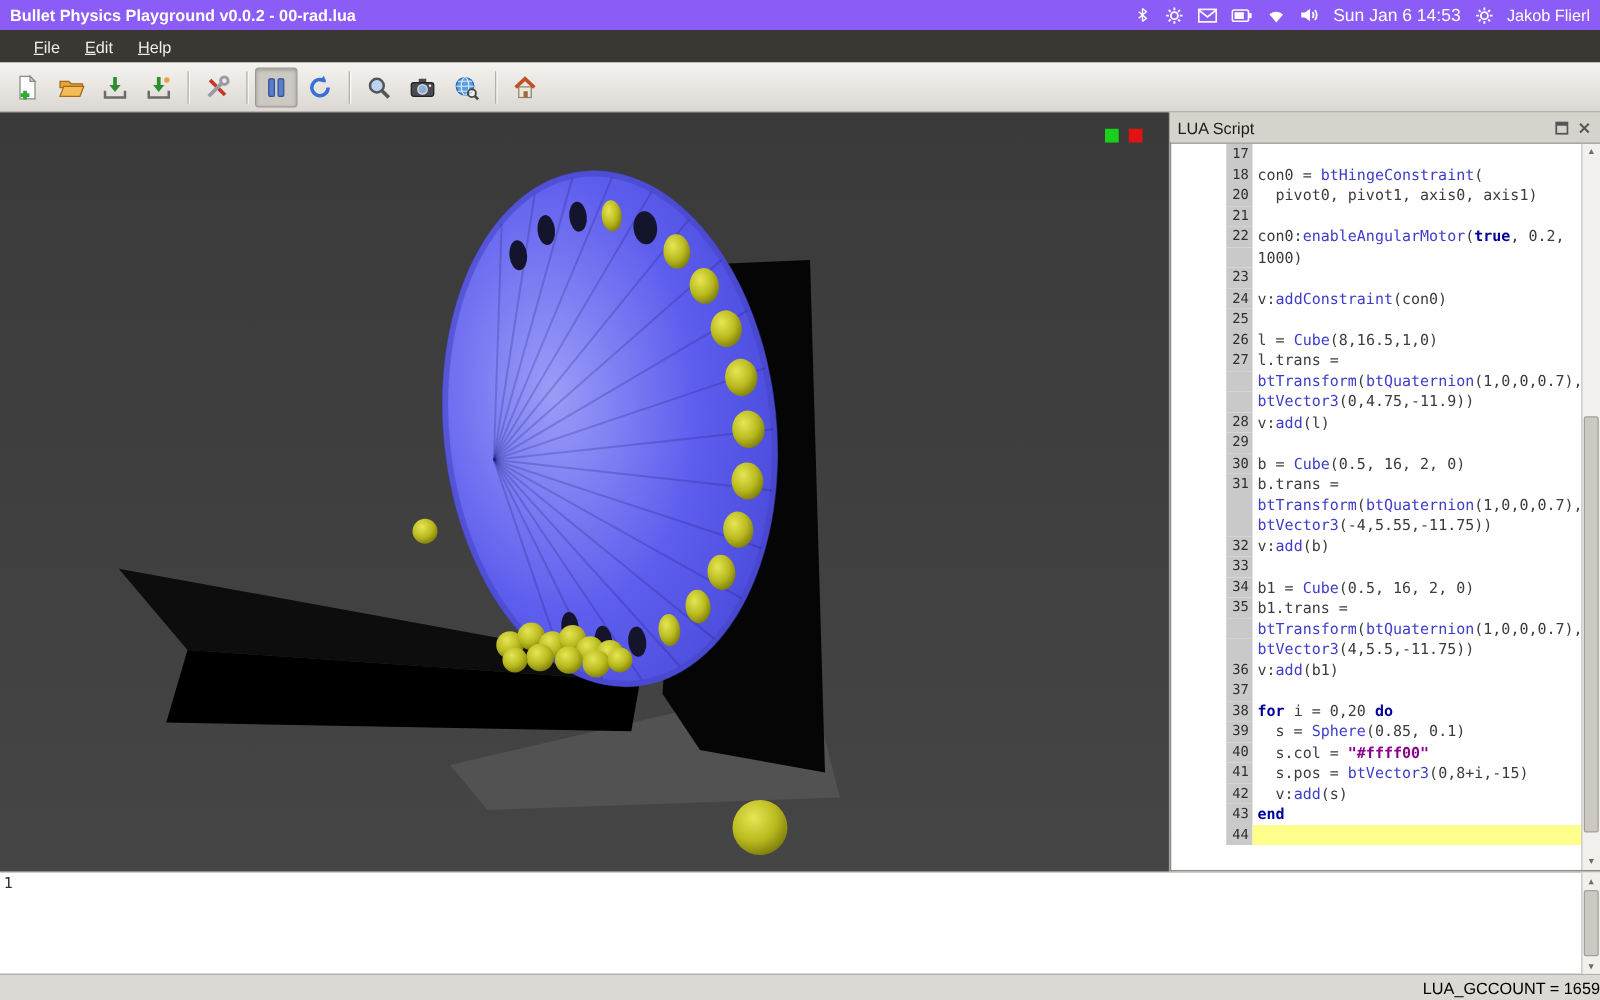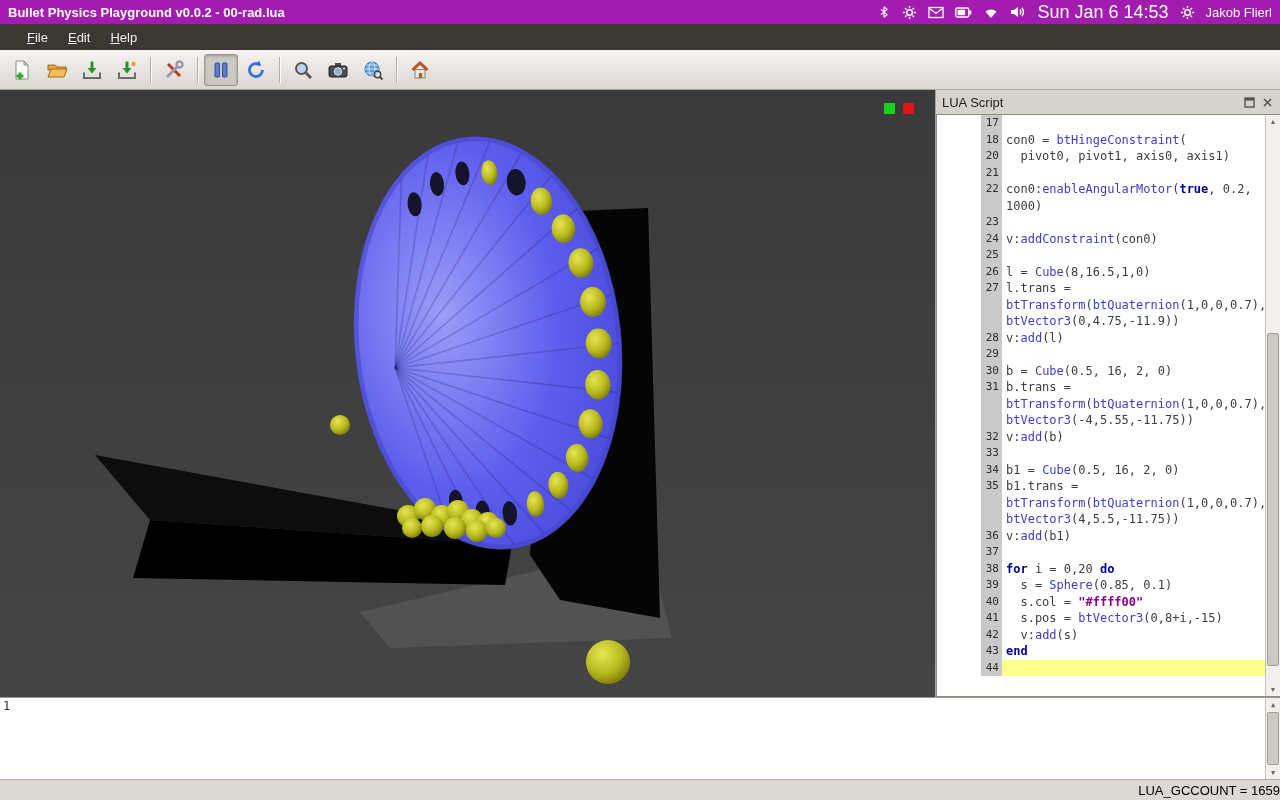--- a/index.html
+++ b/index.html
@@ -1,24 +1,24 @@
 <!DOCTYPE html>
 <html><head>
 <meta charset="utf-8">
 <style>
   * { box-sizing: border-box; margin: 0; padding: 0; }
   html,body { width:1280px; height:800px; overflow:hidden; font-family:"Liberation Sans",sans-serif; background:#d6d2cc; }
 
   
-  .topbar { height:24px; background:#a21caf; color:#fff; display:flex; align-items:center; font-size:13px; padding:0 8px; }
+  .topbar { height:24px; background:#8b5cf6; color:#fff; display:flex; align-items:center; font-size:13px; padding:0 8px; }
   .win-title { font-weight:bold; white-space:nowrap; }
   .top-spacer { flex:1; }
   .tray { display:flex; align-items:center; gap:11px; }
   .tray svg { display:block; }
-  .clock { font-size:18px; white-space:nowrap; }
+  .clock { font-size:14px; white-space:nowrap; }
   .user-name { font-size:13px; white-space:nowrap; }
 
   
   .menubar { height:26px; background:#3b3834; display:flex; align-items:center; color:#eee; font-size:13px; padding-left:18px; gap:2px; }
   .menu-item { display:inline-block; padding:4px 9px; cursor:default; }
   .menu-item::first-letter { text-decoration:underline; }
 
   
   .toolbar { height:40px; background:linear-gradient(#f5f3f0,#dbd8d3); border-bottom:1px solid #aaa69f; display:flex; align-items:center; padding:0 5px; gap:1px; }
   .tbtn { width:34px; height:32px; display:flex; align-items:center; justify-content:center; border:1px solid transparent; border-radius:3px; }

